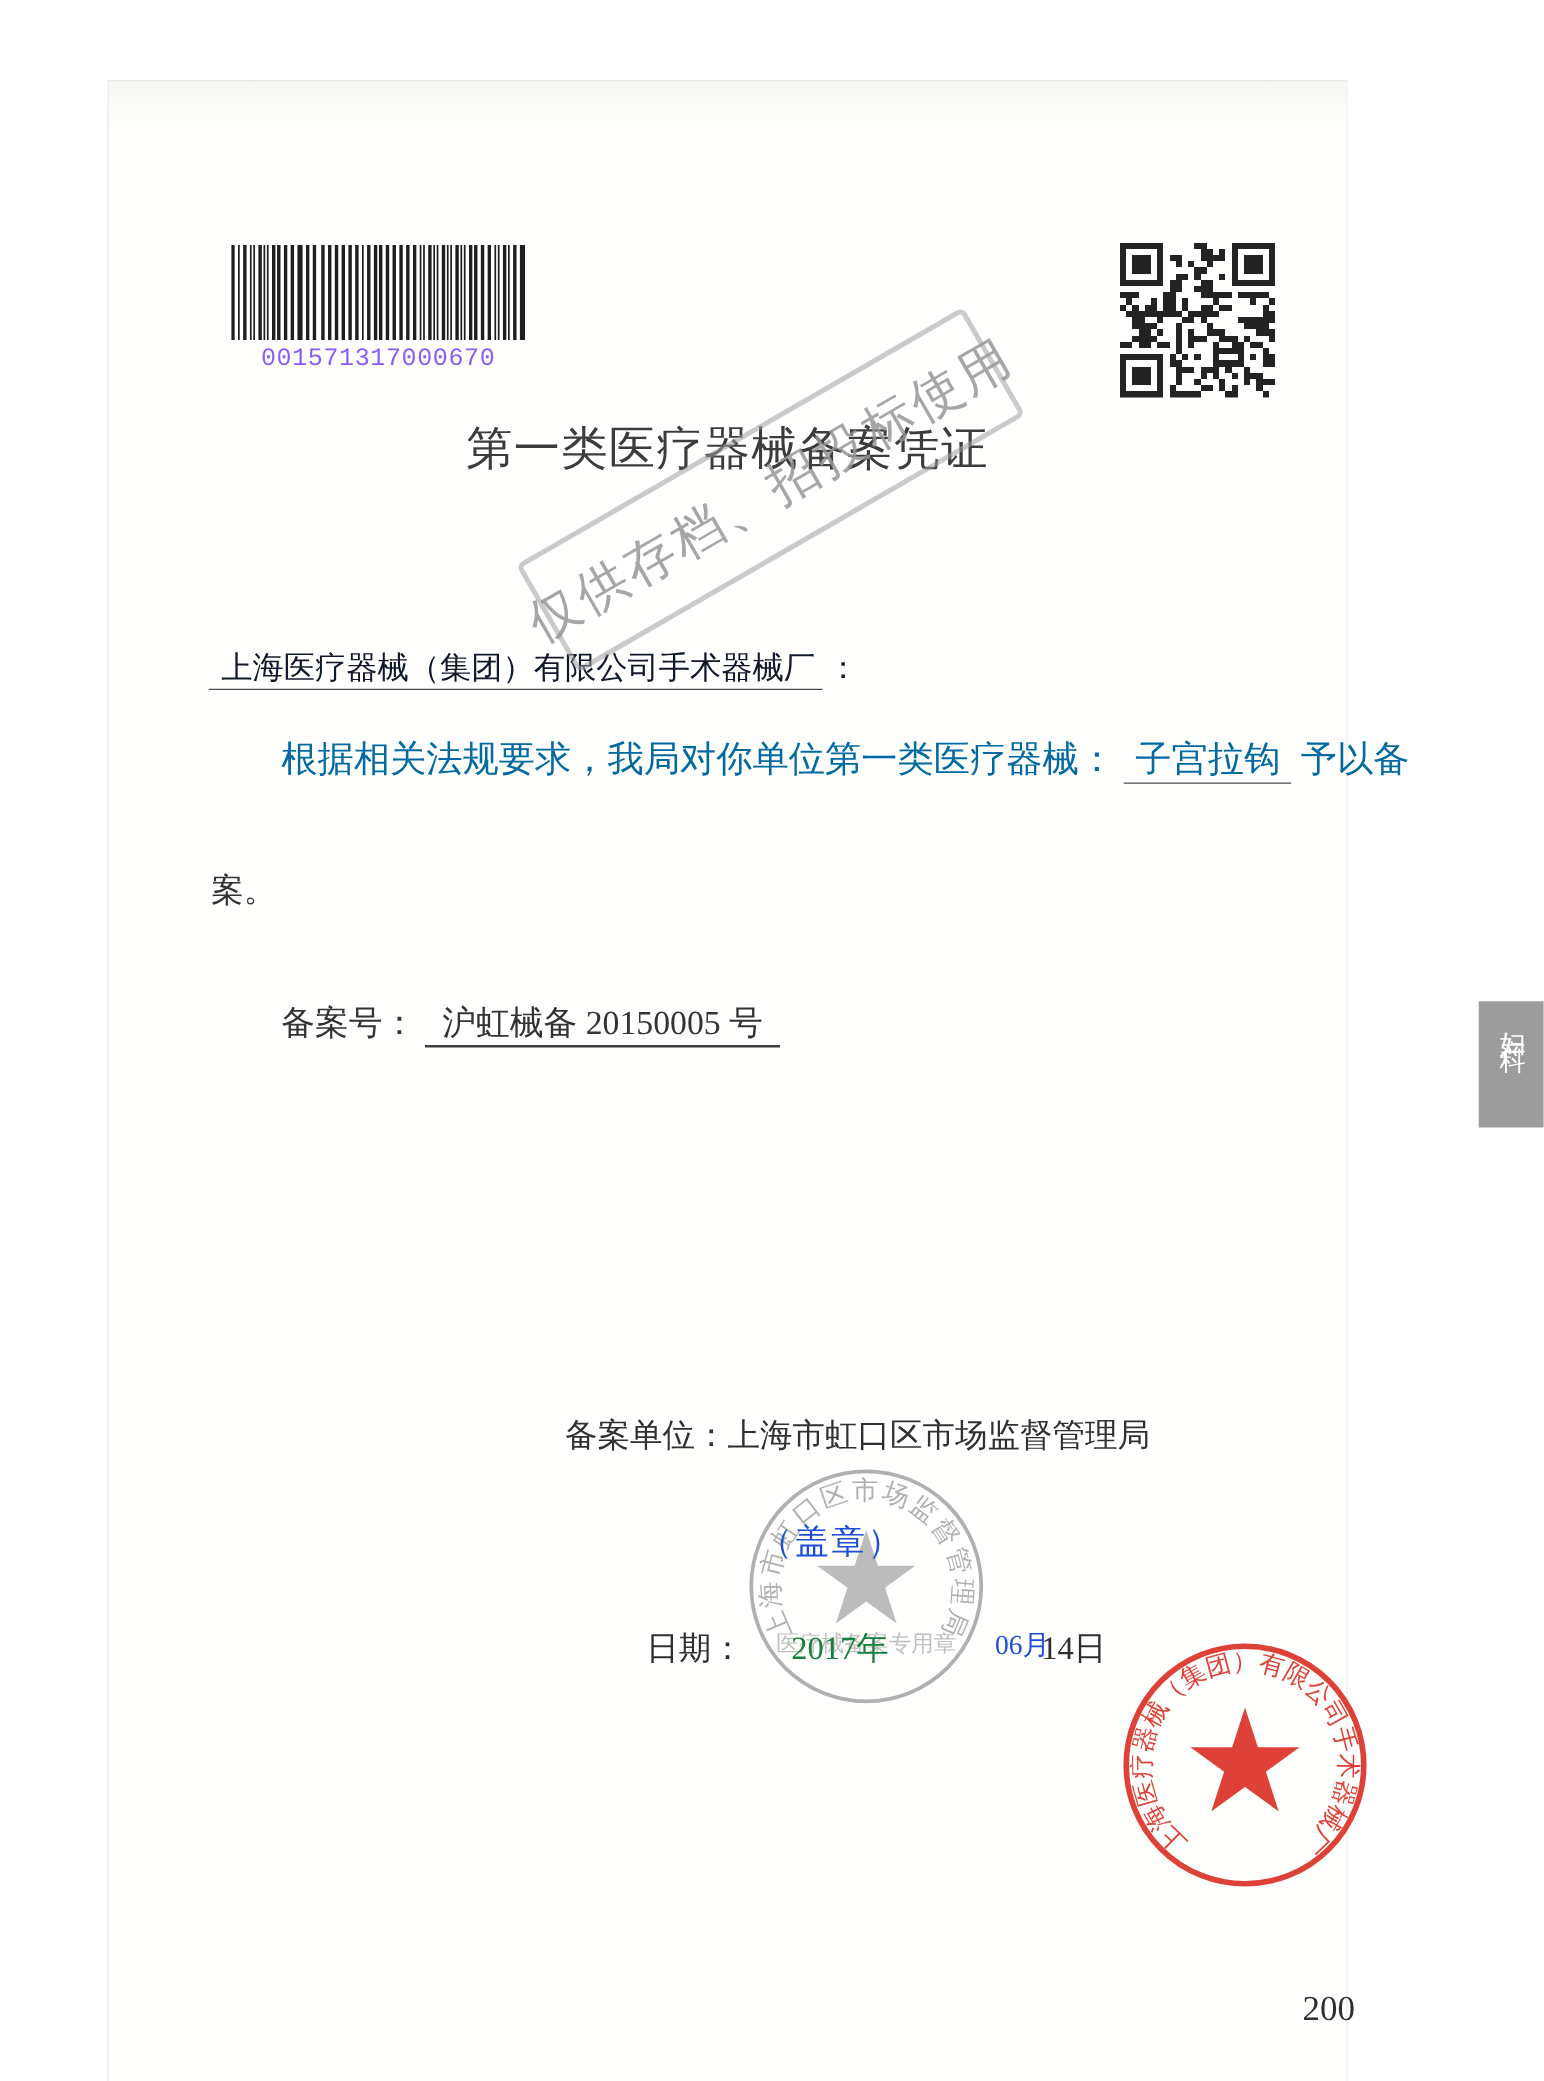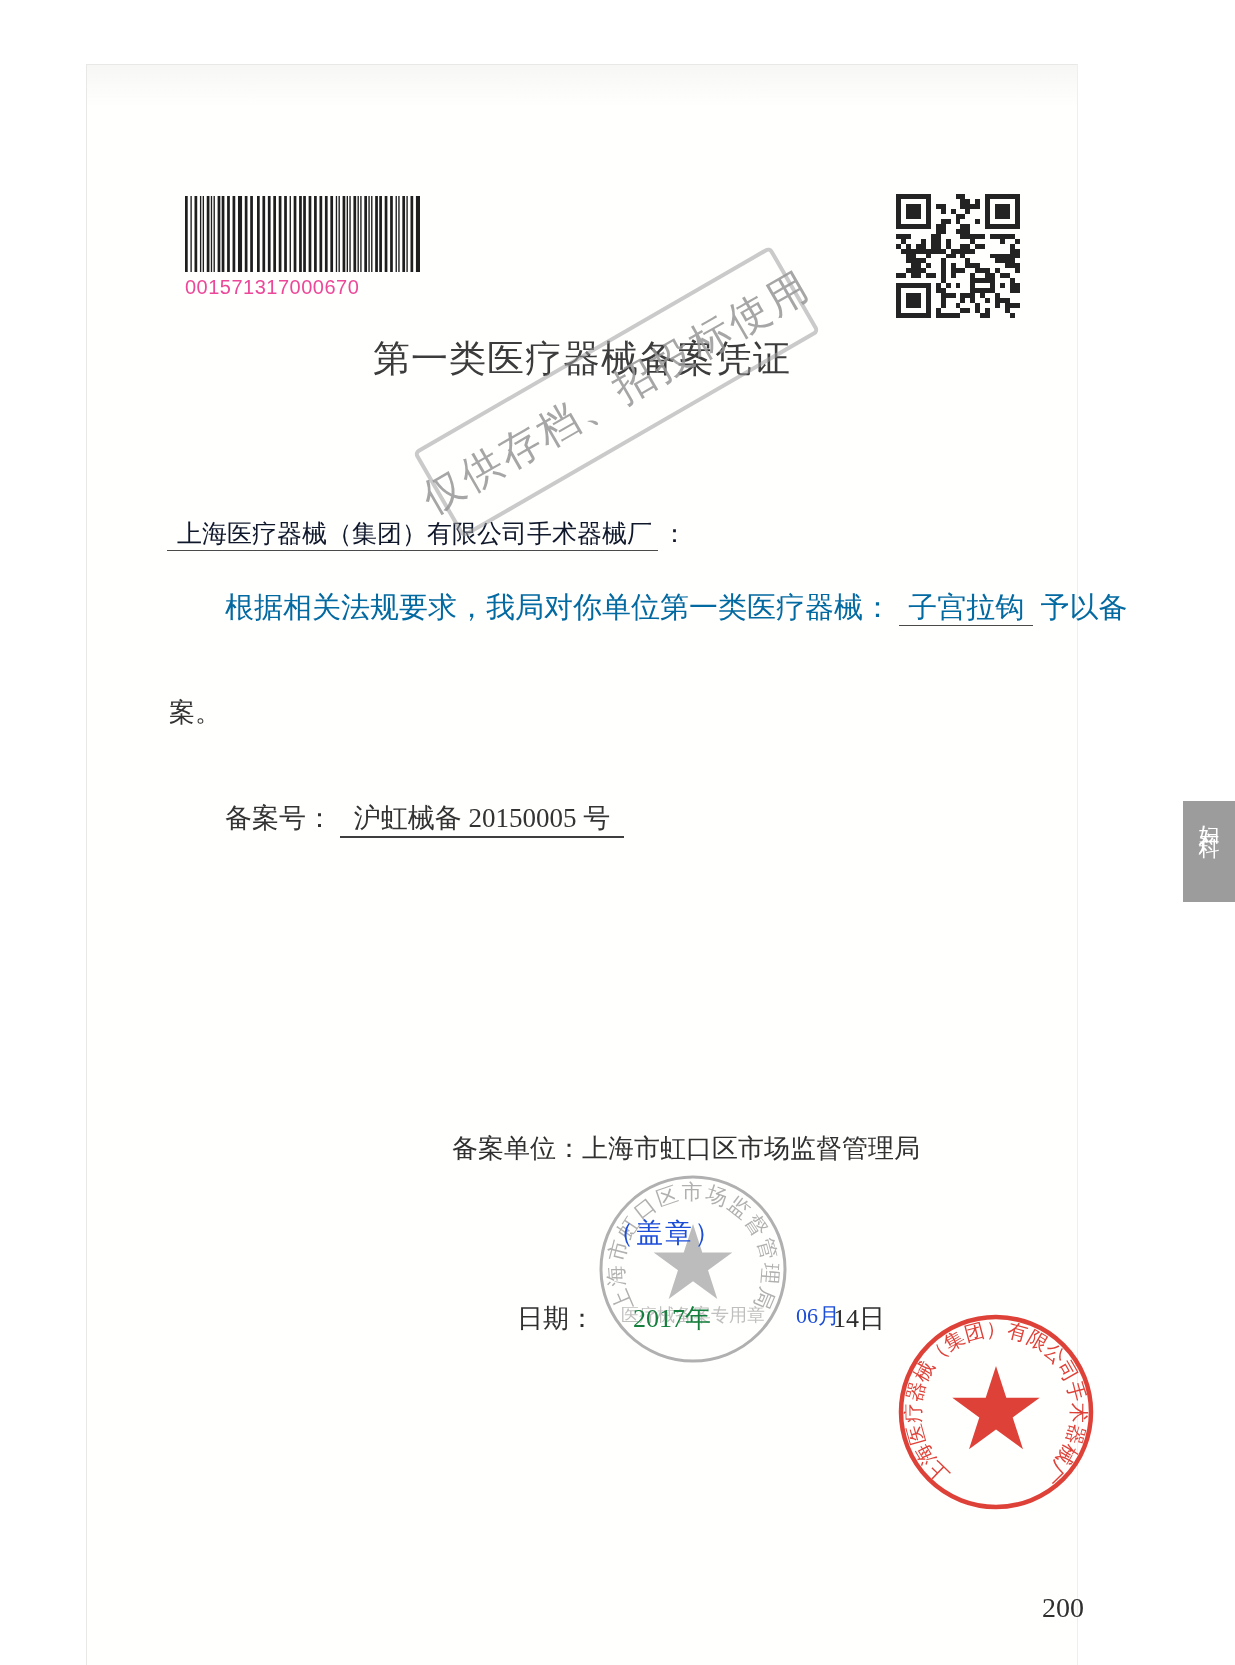--- a/index.html
+++ b/index.html
@@ -20,23 +20,23 @@
   }
   .scan-page::after{
     content:"";position:absolute;left:0;top:0;width:100%;height:42px;
     background:linear-gradient(rgba(90,90,80,.05),rgba(90,90,80,0));
   }
 
   
   .barcode-bars{left:185px;top:196px;width:235px;height:76px;}
   .barcode-bars svg{width:100%;height:100%;}
   .barcode-num{
-    left:185px;top:276px;width:235px;
-    font-family:Liberation Sans, sans-serif;
-    font-size:20px;letter-spacing:.5px;color:#ec4899;
+    left:185px;top:276px;width:235px;text-align:center;
+    font-family:Liberation Mono, monospace;
+    font-size:20px;letter-spacing:.5px;color:#8b5cf6;
   }
 
   
   .qr{left:896px;top:194px;width:124px;height:124px;}
   .qr svg{width:100%;height:100%;}
 
   
   .doc-title{
     left:282px;top:334px;width:600px;text-align:center;
     font-size:37px;letter-spacing:1px;color:#3c3c3c;white-space:nowrap;

